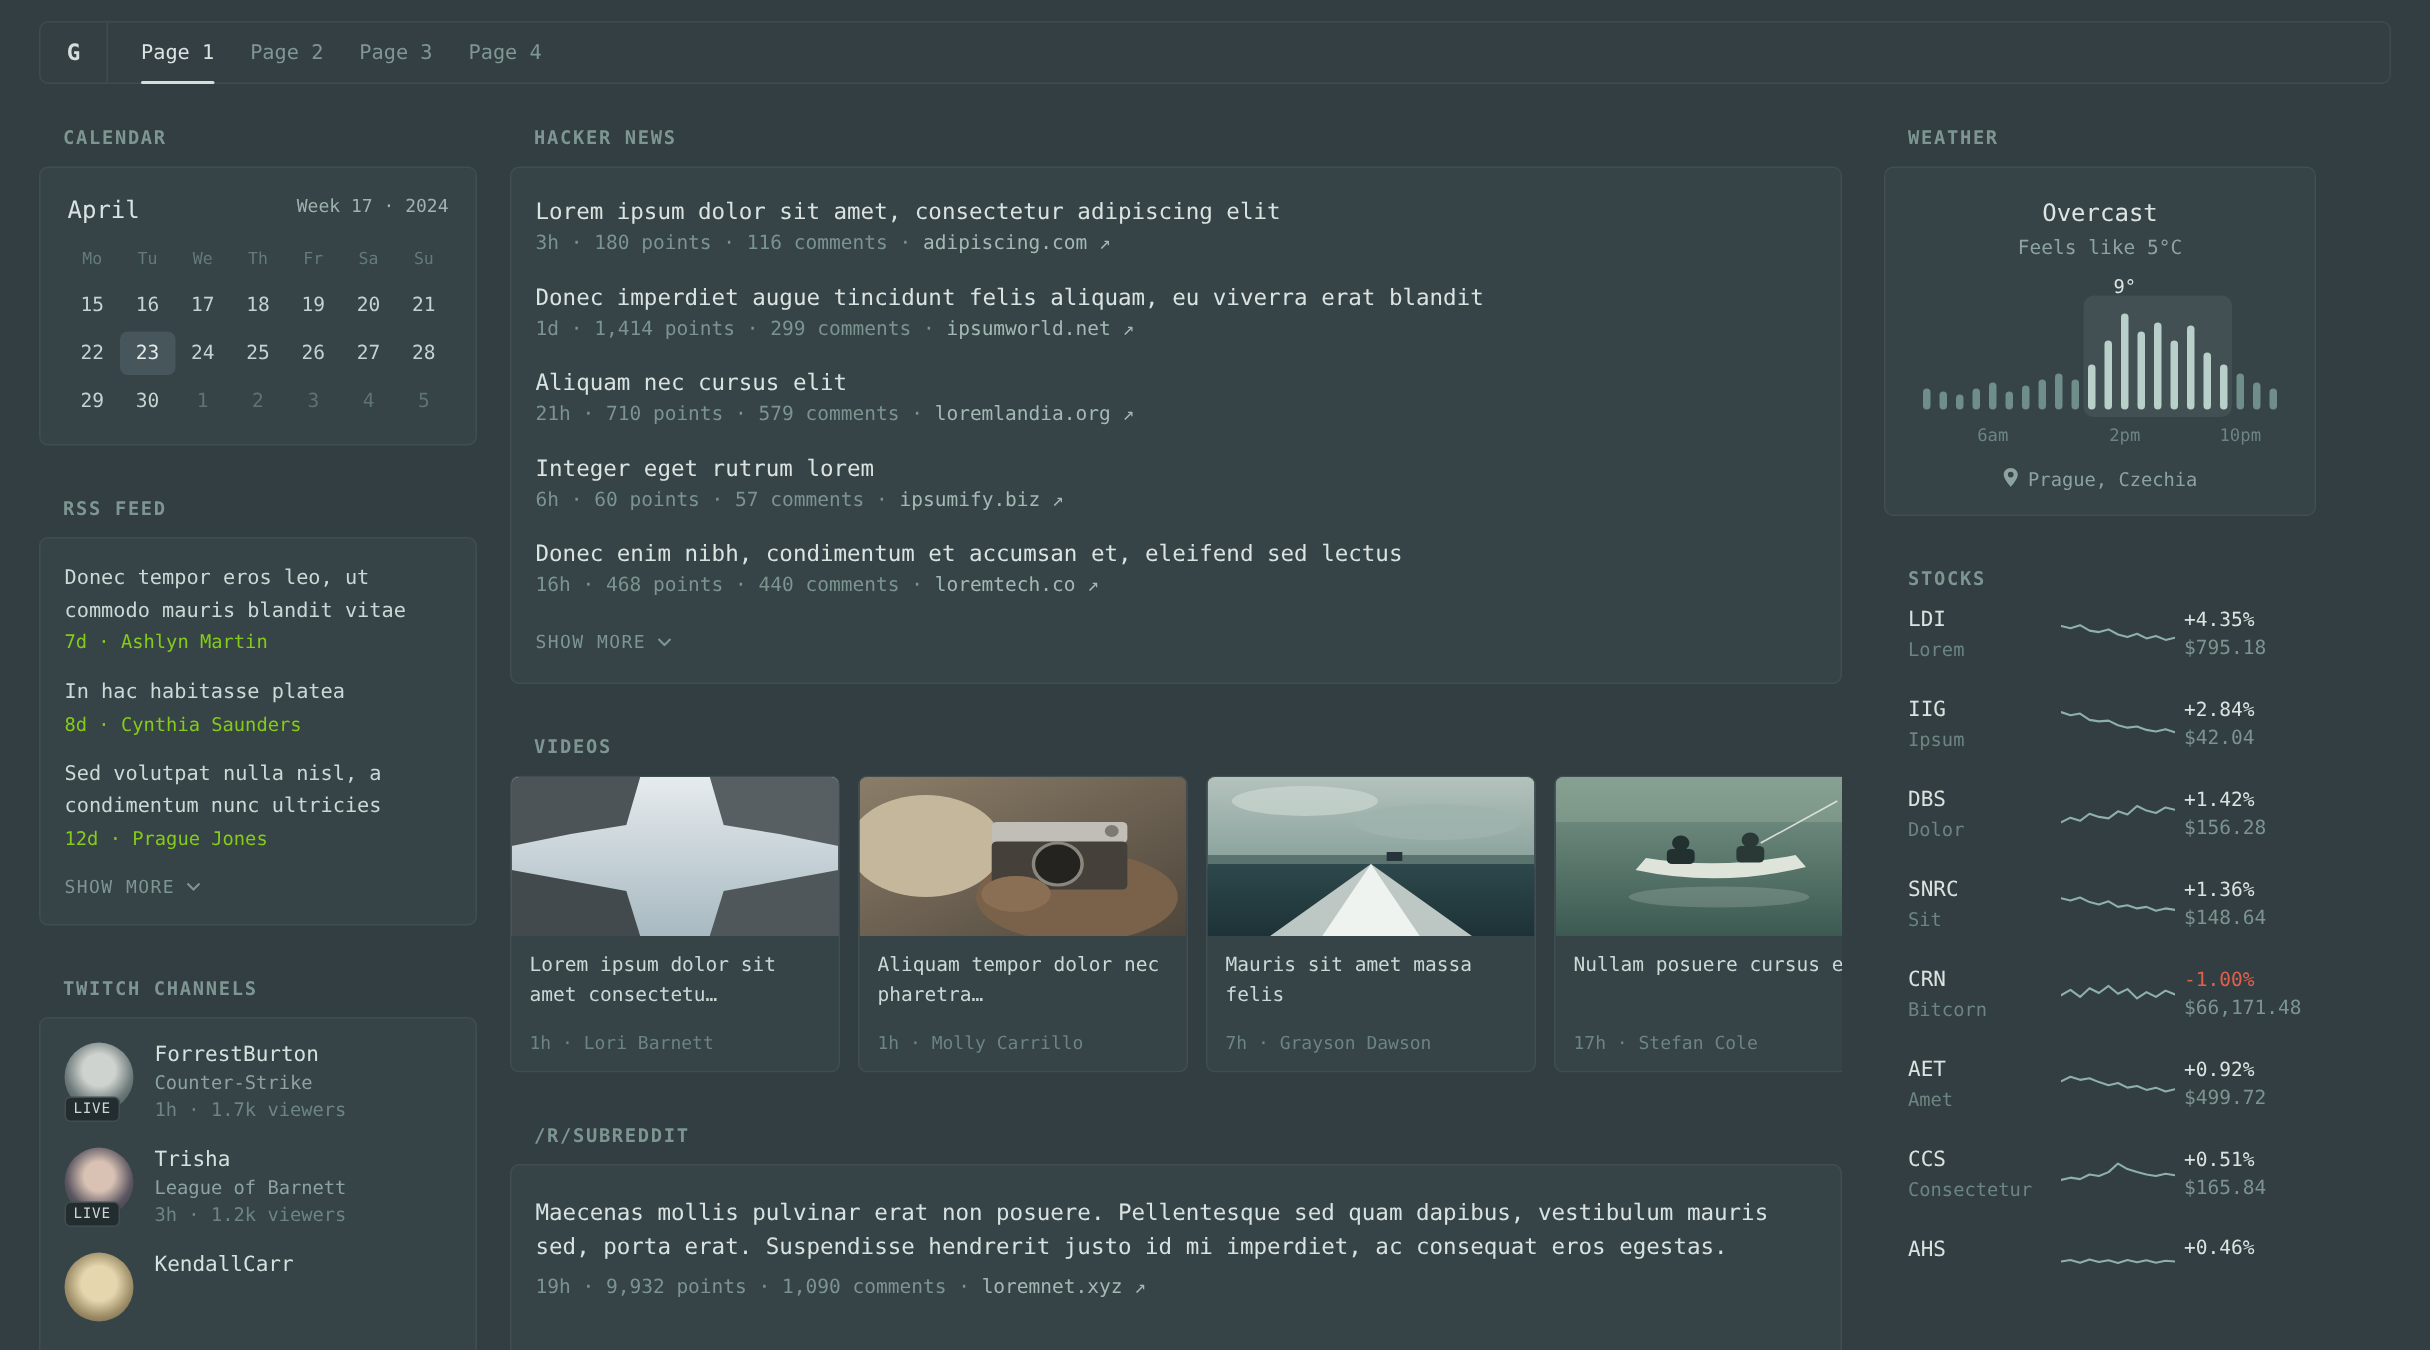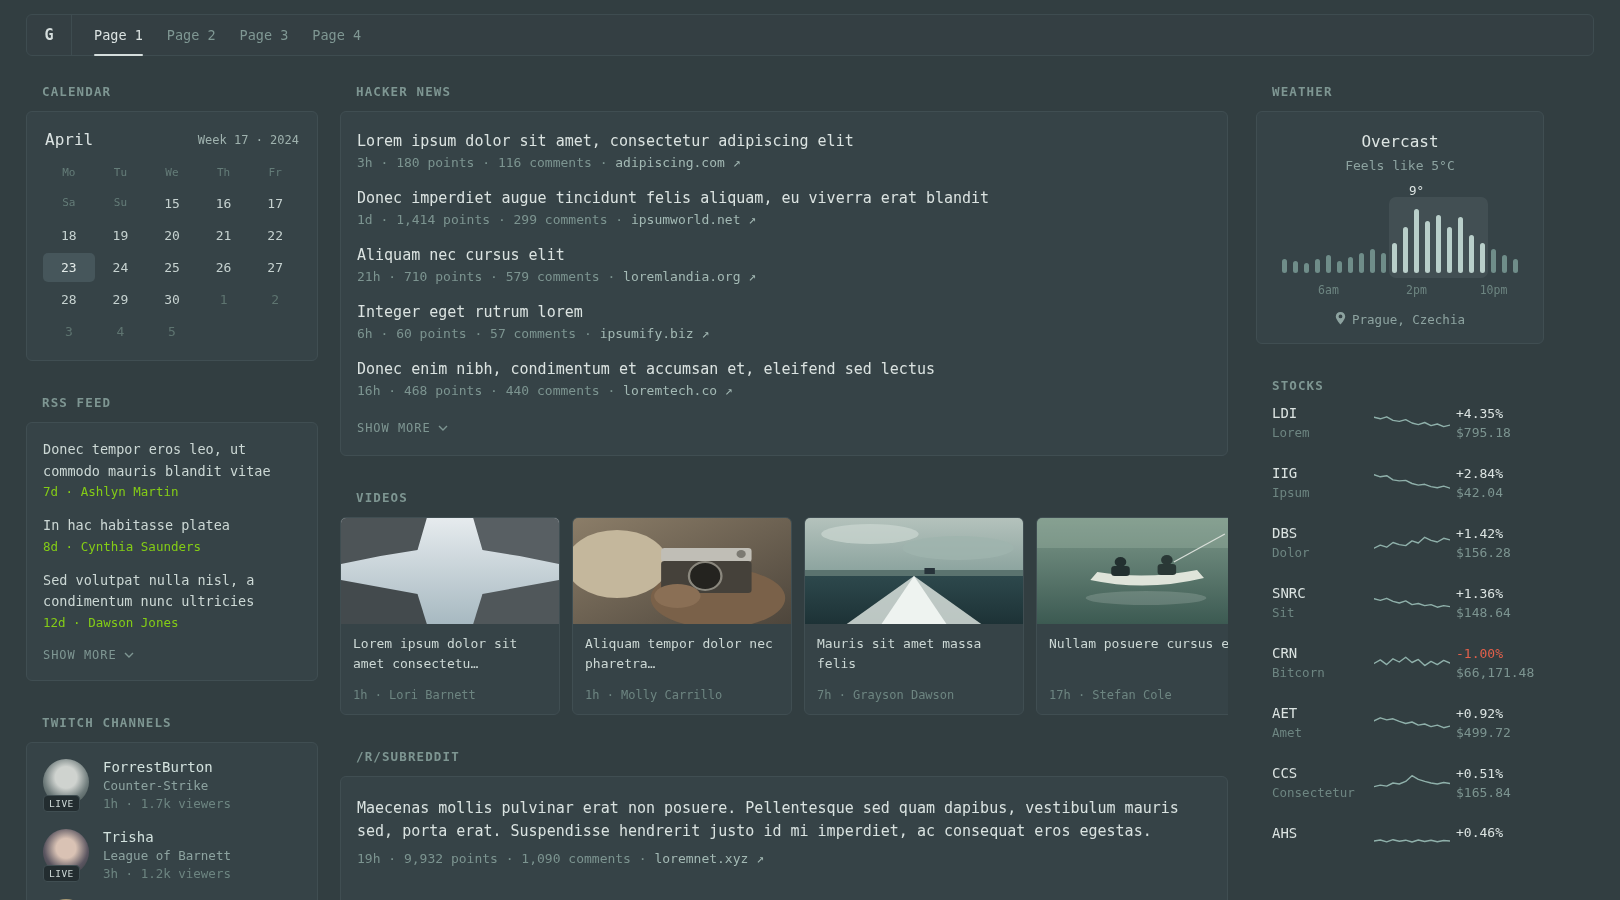--- a/index.html
+++ b/index.html
@@ -24,24 +24,24 @@
   .cols{display:flex;padding:28px 0 0 26px;align-items:flex-start}
   .col-left{width:292px;margin-right:22px;flex:none}
   .col-mid{width:888px;margin-right:28px;flex:none}
   .col-right{width:288px;flex:none}
   section{margin-bottom:34px}
   .sec-title{font-size:12.5px;font-weight:bold;letter-spacing:.09em;color:#7e9692;
     margin:0 0 12px 16px;text-transform:uppercase}
   .card{background:#364347;border:1px solid #404e52;border-radius:6px}
   
   .cal-card{padding:14px 16px 14px}
-  .cal-top{display:flex;justify-content:space-between;align-items:center;padding:4px 2px 10px}
+  .cal-top{display:flex;justify-content:space-between;align-items:flex-start;padding:4px 2px 10px}
   .cal-month{font-size:16px;color:#dbe3e2}
   .cal-week{font-size:12px;color:#9fb2ae}
-  .cal-grid{display:grid;grid-template-columns:repeat(5,1fr);row-gap:3px;text-align:center}
+  .cal-grid{display:grid;grid-template-columns:repeat(7,1fr);row-gap:3px;text-align:center}
   .cal-h{font-size:11px;color:#647c78;padding:7px 0}
   .cal-d{font-size:13px;color:#c6d2d0;padding:7px 0;border-radius:5px;cursor:pointer}
   .cal-d.sel{background:#46565b;color:#e2eae8}
   .cal-d.out{color:#5e7470}
   
   .rss-card{padding:16px}
   .rss-item{margin-bottom:16px;cursor:pointer}
   .rss-title{font-size:13.5px;line-height:1.6;color:#ccd8d5}
   .rss-meta{font-size:12.5px;color:#84cc16;margin-top:2px}
   .show-more{display:inline-flex;align-items:center;gap:7px;font-size:12px;
@@ -171,21 +171,21 @@
           <div class="rss-item">
             <div class="rss-title">Donec tempor eros leo, ut commodo mauris blandit vitae</div>
             <div class="rss-meta">7d · Ashlyn Martin</div>
           </div>
           <div class="rss-item">
             <div class="rss-title">In hac habitasse platea</div>
             <div class="rss-meta">8d · Cynthia Saunders</div>
           </div>
           <div class="rss-item">
             <div class="rss-title">Sed volutpat nulla nisl, a condimentum nunc ultricies</div>
-            <div class="rss-meta">12d · Dawson Jones</div>
+            <div class="rss-meta">12d · Prague Jones</div>
           </div>
           <button class="show-more">
             <span>SHOW MORE</span>
             <svg width="10" height="6" viewBox="0 0 10 6" fill="none">
               <path d="M1 1l4 4 4-4" stroke="currentColor" stroke-width="1.4"></path>
             </svg>
           </button>
         </div>
       </section>
 

